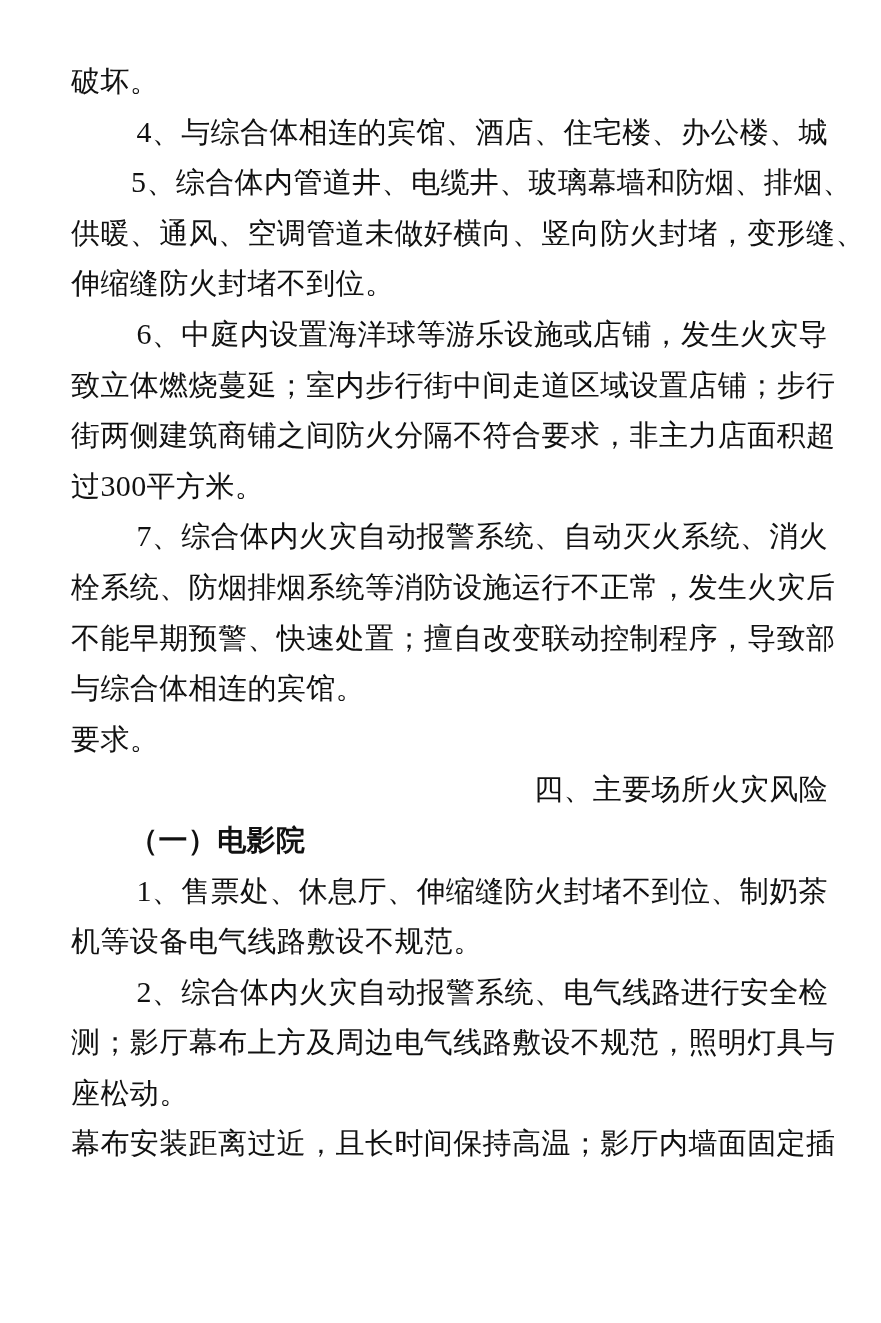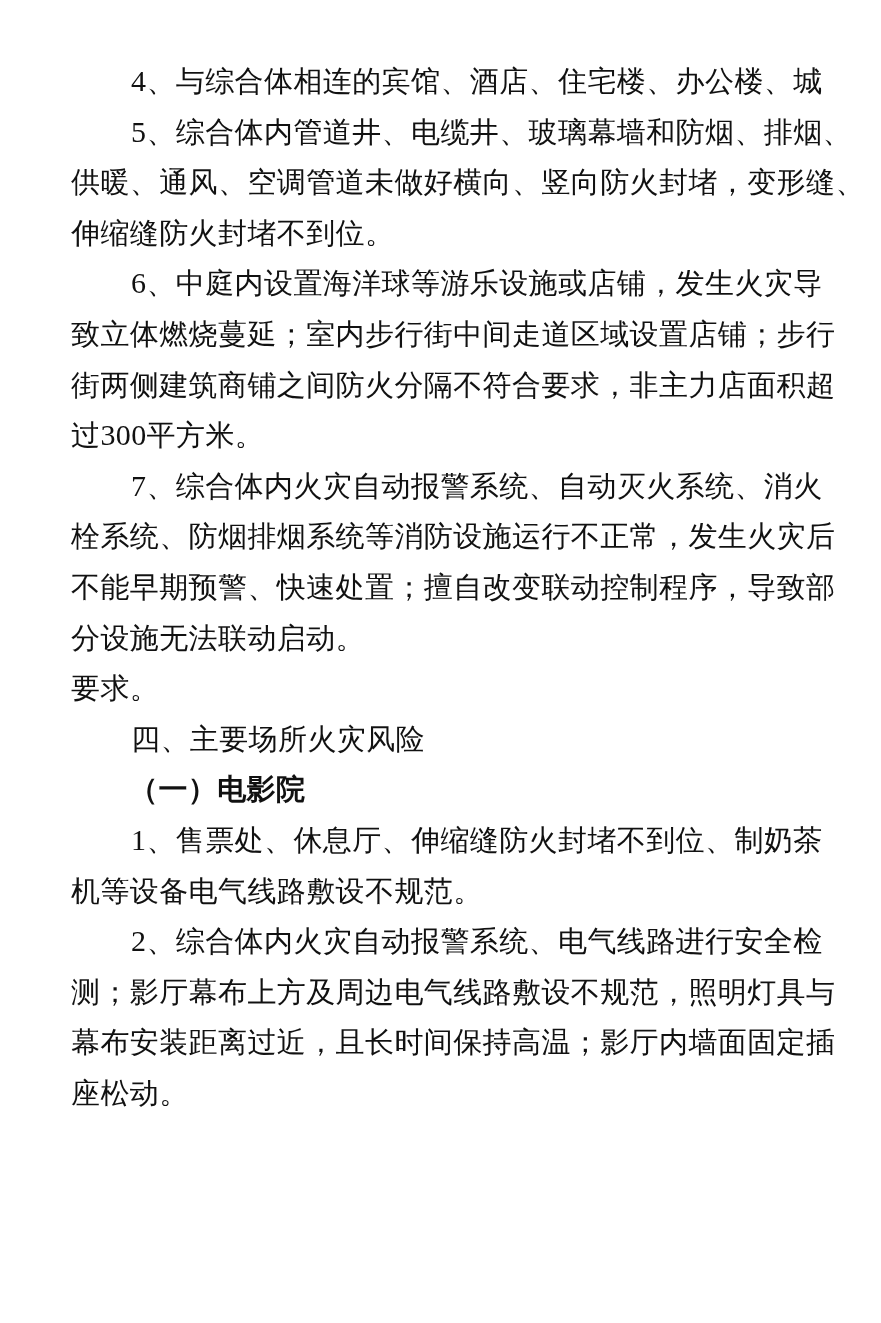--- a/index.html
+++ b/index.html
@@ -1,51 +1,52 @@
 <!DOCTYPE html>
 <html><head>
 <meta charset="utf-8">
 <style>
   html, body { margin: 0; padding: 0; background: #ffffff; }
   body { width: 881px; height: 1323px; overflow: hidden; position: relative;
          font-family: "DejaVu Sans", "Liberation Sans", sans-serif; color: #111111; }
   .page { position: absolute; left: 71px; top: 56px; width: 757px; }
   .line { height: 50.6px; line-height: 50.6px; font-size: 29px; white-space: nowrap;
           letter-spacing: 0.4px; }
-  .indent { padding-left: 60px; }
+  .indent { padding-left: 60px; text-align: right; }
   .num { font-family: "Liberation Serif", "DejaVu Serif", serif; font-size: 30px; }
   .bold { font-weight: bold; }
   .sub-head { padding-left: 58px; }
 </style>
 </head>
 <body>
 
 <div class="page">
+  <div class="line"><span>破坏。</span></div>
 
   <div class="line indent"><span class="num">4</span><span>、与综合体相连的宾馆、酒店、住宅楼、办公楼、城</span></div>
 
   <div class="line indent"><span class="num">5</span><span>、综合体内管道井、电缆井、玻璃幕墙和防烟、排烟、</span></div>
   <div class="line"><span>供暖、通风、空调管道未做好横向、竖向防火封堵，变形缝、</span></div>
   <div class="line"><span>伸缩缝防火封堵不到位。</span></div>
 
   <div class="line indent"><span class="num">6</span><span>、中庭内设置海洋球等游乐设施或店铺，发生火灾导</span></div>
   <div class="line"><span>致立体燃烧蔓延；室内步行街中间走道区域设置店铺；步行</span></div>
   <div class="line"><span>街两侧建筑商铺之间防火分隔不符合要求，非主力店面积超</span></div>
   <div class="line"><span>过</span><span class="num">300</span><span>平方米。</span></div>
 
   <div class="line indent"><span class="num">7</span><span>、综合体内火灾自动报警系统、自动灭火系统、消火</span></div>
   <div class="line"><span>栓系统、防烟排烟系统等消防设施运行不正常，发生火灾后</span></div>
   <div class="line"><span>不能早期预警、快速处置；擅自改变联动控制程序，导致部</span></div>
-  <div class="line"><span>分设施无法联动启动。</span></div>
+  <div class="line"><span>与综合体相连的宾馆。</span></div>
 
   <div class="line"><span>要求。</span></div>
 
   <div class="line indent"><span>四、主要场所火灾风险</span></div>
   <div class="line sub-head bold"><span>（一）电影院</span></div>
 
   <div class="line indent"><span class="num">1</span><span>、售票处、休息厅、伸缩缝防火封堵不到位、制奶茶</span></div>
   <div class="line"><span>机等设备电气线路敷设不规范。</span></div>
 
   <div class="line indent"><span class="num">2</span><span>、综合体内火灾自动报警系统、电气线路进行安全检</span></div>
   <div class="line"><span>测；影厅幕布上方及周边电气线路敷设不规范，照明灯具与</span></div>
+  <div class="line"><span>座松动。</span></div>
   <div class="line"><span>幕布安装距离过近，且长时间保持高温；影厅内墙面固定插</span></div>
-  <div class="line"><span>座松动。</span></div>
 </div>
 
 </body></html>

